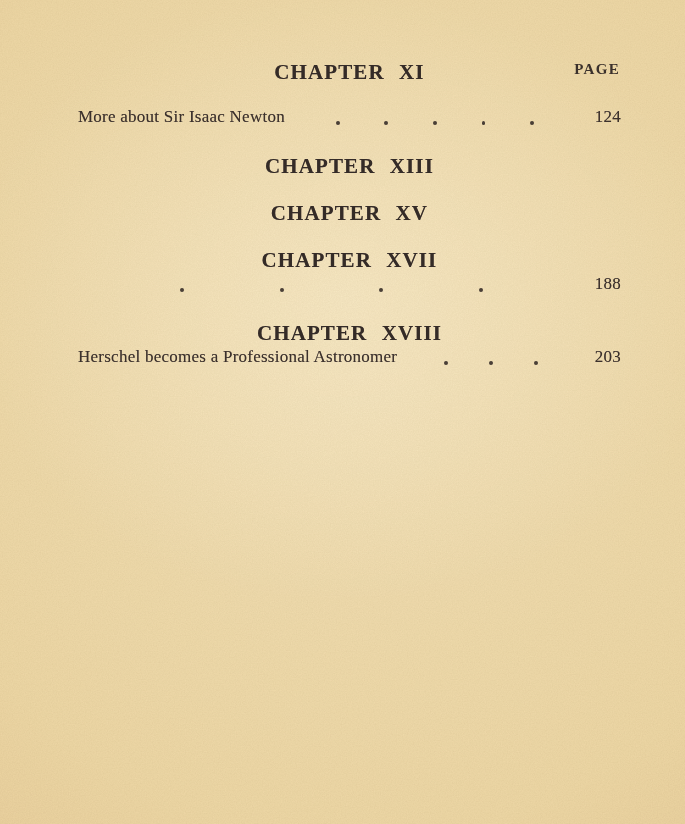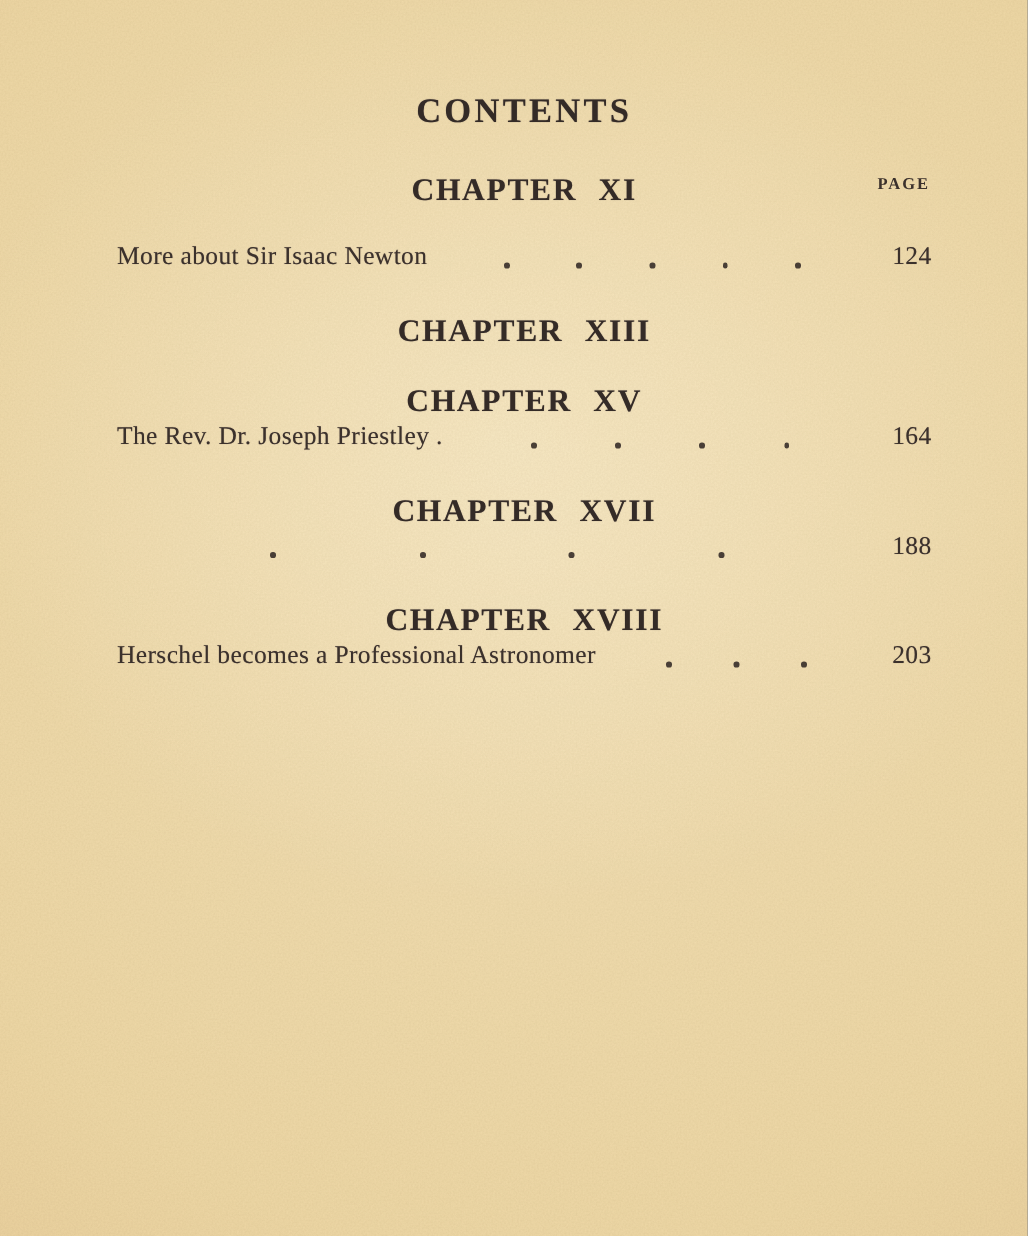--- a/index.html
+++ b/index.html
@@ -52,21 +52,21 @@
     font-weight: bold;
     letter-spacing: 1.1px;
     word-spacing: 8px;
     color: var(--ink-dark, #352c28);
     text-shadow: 0 0 0.6px rgba(62,44,52,0.5);
   }
   .page-col-label {
     position: absolute;
     right: 1px;
     bottom: 3px;
-    font-size: 11px;
+    font-size: 15px;
     font-weight: bold;
     letter-spacing: 1.3px;
     color: var(--ink, #3c322d);
   }
   .entry-row {
     display: flex;
     align-items: baseline;
     height: 24px;
     margin-top: 2px;
     font-size: 17px;
@@ -98,21 +98,20 @@
     white-space: nowrap;
     text-shadow: 0 0 0.6px rgba(66,46,56,0.45);
   }
 </style>
 </head>
 <body>
 
 <div class="page">
 
   <div class="content">
-    <h1 class="book-title">CONTENTS</h1>
     <div>
   <section class="chapter">
     <div class="chapter-heading-row">
       <h2 class="chapter-heading ch-label">CHAPTER XI</h2>
     <span class="page-col-label">PAGE</span></div>
   </section>
 
   <section class="chapter">
     <div class="entry-row">
       <span class="entry-title">More about Sir Isaac Newton</span>
@@ -130,30 +129,20 @@
   <section class="chapter">
     <div class="chapter-heading-row">
       <h2 class="chapter-heading ch-label">CHAPTER XIII</h2>
     </div>
   </section>
 
 
   <section class="chapter">
     <div class="chapter-heading-row">
       <h2 class="chapter-heading ch-label">CHAPTER XV</h2>
-    </div>
-    <div class="entry-row">
-      <span class="entry-title">The Rev. Dr. Joseph Priestley .</span>
-      <span class="leader">
-              <span class="dot"></span>
-              <span class="dot"></span>
-              <span class="dot"></span>
-              <span class="dot"></span>
-            </span>
-      <span class="entry-page">164</span>
     </div>
   </section>
 
 
   <section class="chapter">
     <div class="chapter-heading-row">
       <h2 class="chapter-heading ch-label">CHAPTER XVII</h2>
     </div>
     <div class="entry-row">
       <span class="leader">

